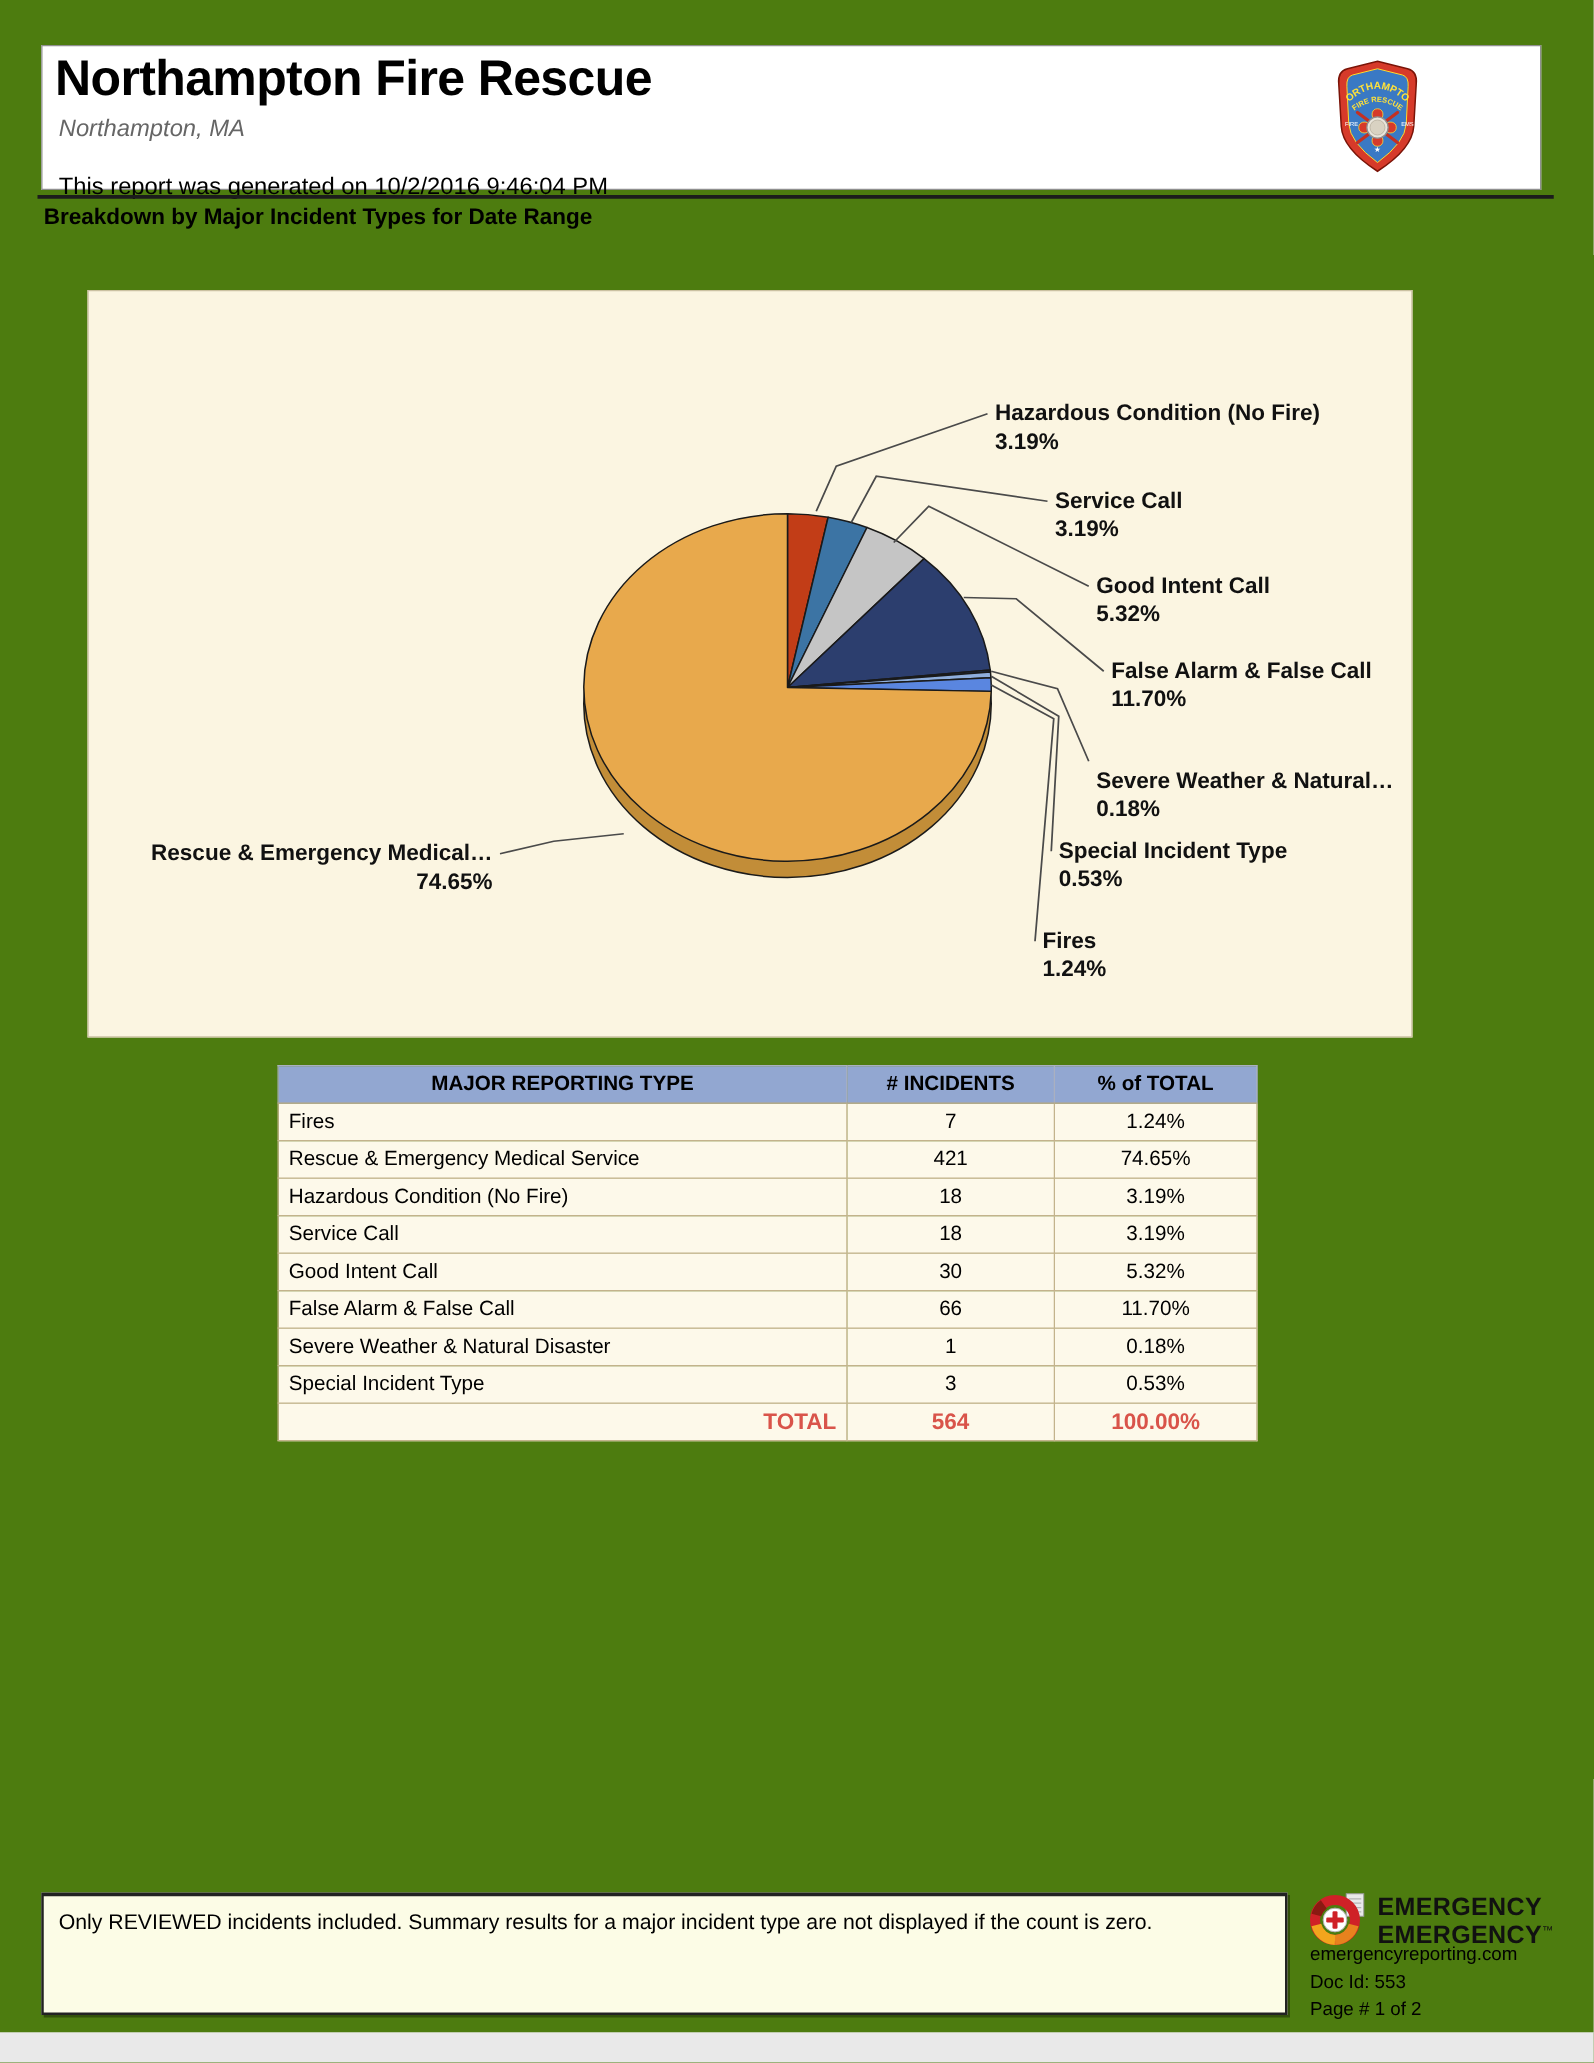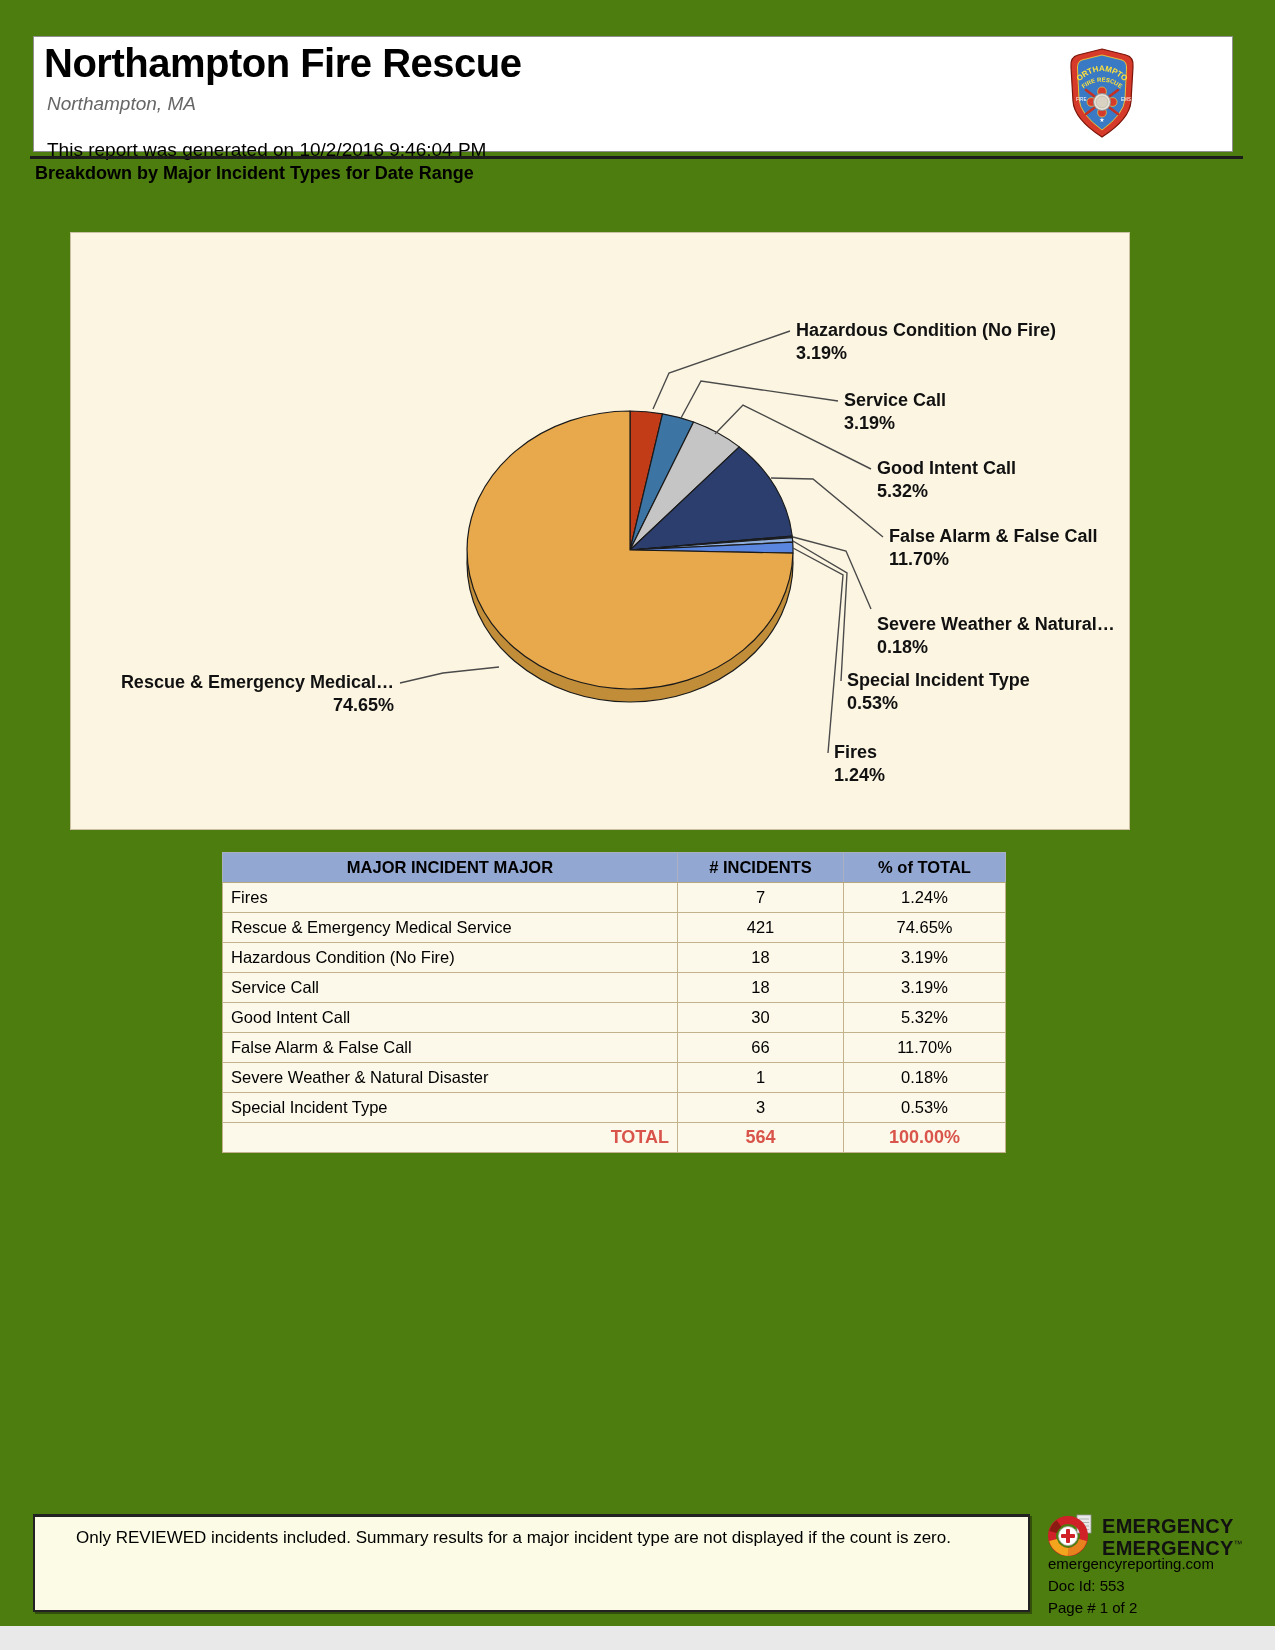--- a/index.html
+++ b/index.html
@@ -32,21 +32,21 @@
                      border-bottom-color:#b7a87e;text-align:center;padding:0 6px;}
   table.incidents td{background:#fdf9ea;height:29px;border:1px solid #c3b38c;padding:0 8px;}
   table.incidents td.c{text-align:center;}
   table.incidents tr.total td{font-weight:bold;font-size:18px;color:#d9544a;}
   table.incidents tr.total td.lbl{text-align:right;padding-left:16px;}
 
   
   .note-box{position:absolute;left:33px;top:1514px;width:997px;height:98px;box-sizing:border-box;
             background:#fcfce6;border:2px solid #222;border-top-width:3px;
             box-shadow:2px 2px 0 rgba(0,0,0,0.35);}
-  .note-box span{display:block;padding:11px 12px;font-size:17px;margin-left:29px;}
+  .note-box span{display:block;padding:11px 12px;font-size:17px;}
   .er-logo{position:absolute;left:1046px;top:1512px;}
   .er-brand{position:absolute;left:1102px;top:1517px;font-size:20px;font-weight:bold;
             line-height:18px;letter-spacing:0.3px;color:#111;}
   .er-brand .tm{font-size:9px;vertical-align:super;font-weight:normal;}
   .er-web{position:absolute;left:1048px;top:1555px;font-size:15px;}
   .er-doc{position:absolute;left:1048px;top:1577px;font-size:15px;}
   .er-page{position:absolute;left:1048px;top:1599px;font-size:15px;}
 </style>
 </head>
 <body>
@@ -149,21 +149,21 @@
   </div>
 
   <table class="incidents">
     <colgroup>
         <col style="width:455px">
         <col style="width:166px">
         <col style="width:162px">
       </colgroup>
     <thead>
       <tr>
-        <th>MAJOR INCIDENT MAJOR</th>
+        <th>MAJOR REPORTING TYPE</th>
         <th># INCIDENTS</th>
         <th>% of TOTAL</th>
       </tr>
     </thead>
     <tbody id="table-body">
         <tr>
           <td>Fires</td>
           <td class="c">7</td>
           <td class="c">1.24%</td>
         </tr>

